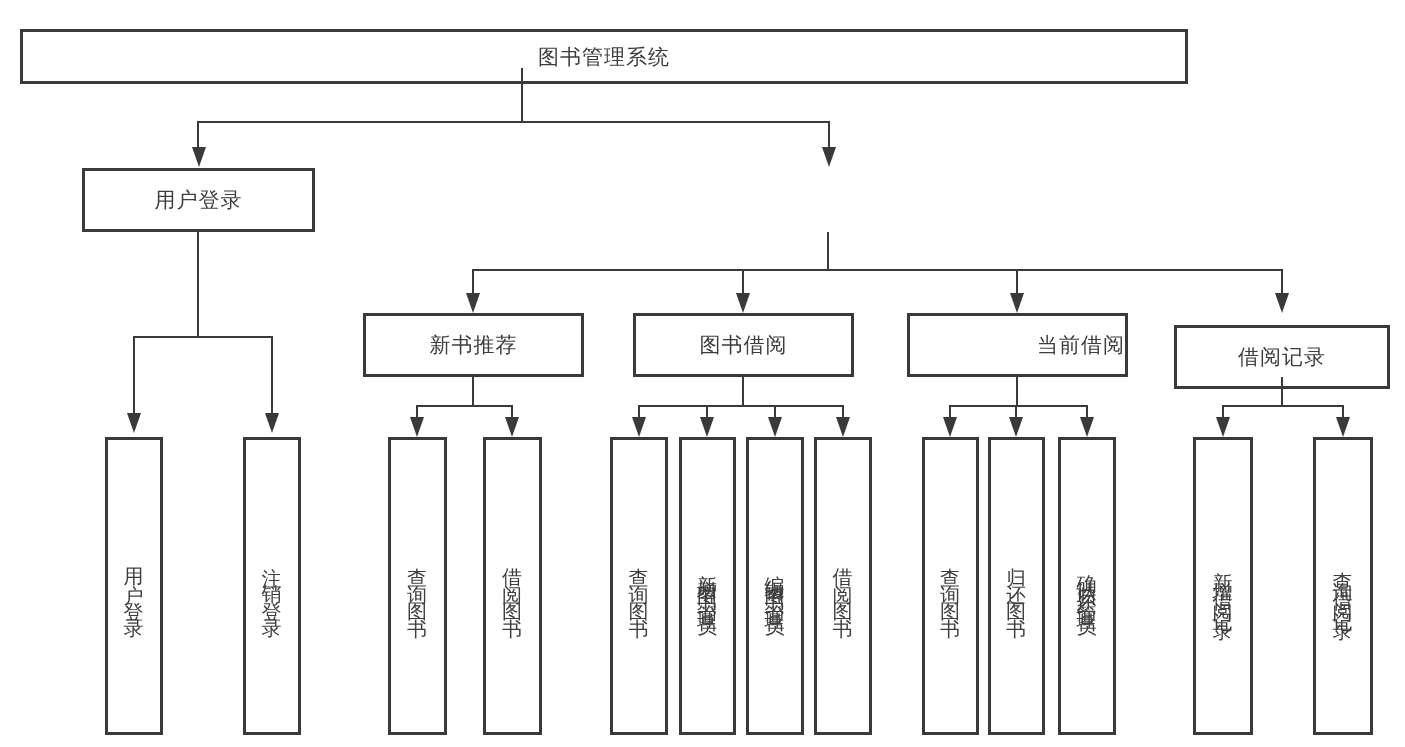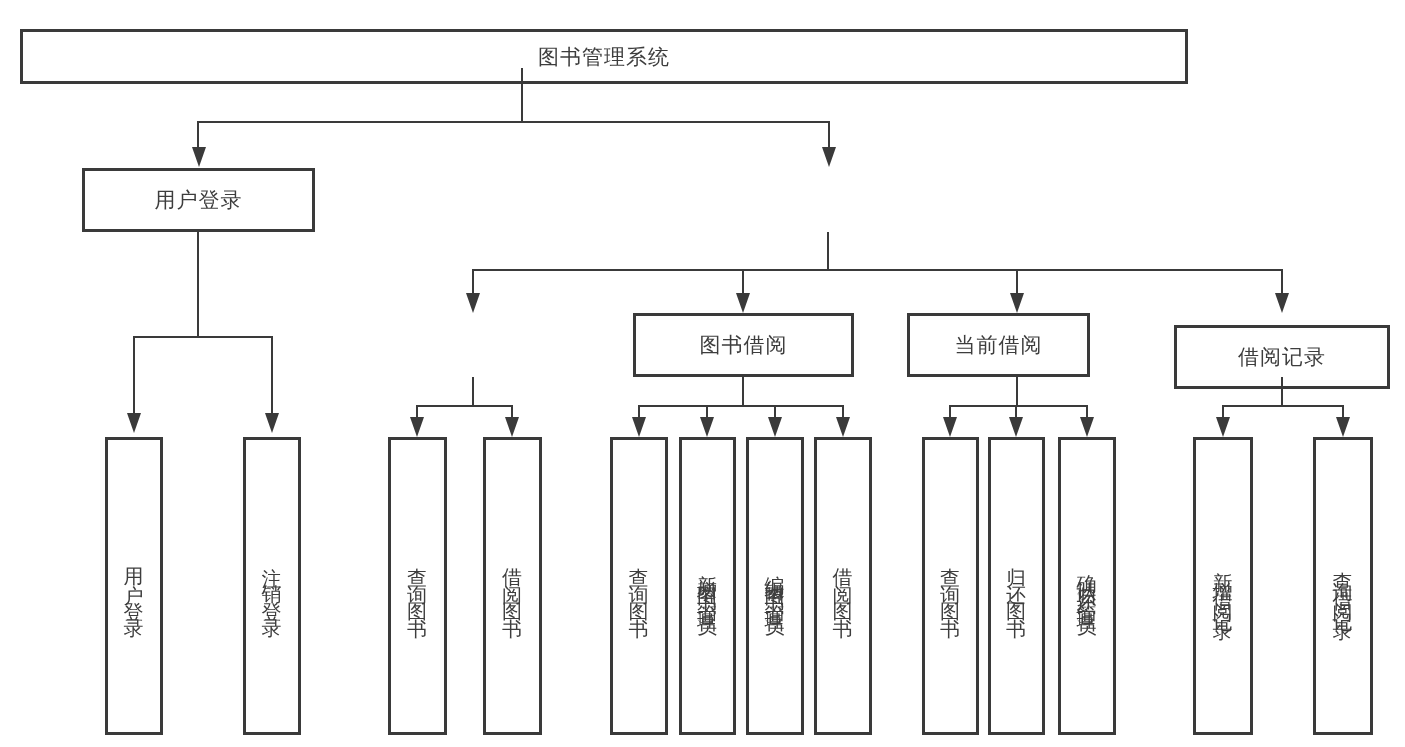--- a/index.html
+++ b/index.html
@@ -84,24 +84,27 @@
   <div class="hline" style="left:472px;top:269px;width:811px;"></div>
   <div class="vline" style="left:472px;top:269px;height:26px;"></div>
   <div class="arrowhead" style="left:466px;top:293px;"></div>
   <div class="vline" style="left:742px;top:269px;height:26px;"></div>
   <div class="arrowhead" style="left:736px;top:293px;"></div>
   <div class="vline" style="left:1016px;top:269px;height:26px;"></div>
   <div class="arrowhead" style="left:1010px;top:293px;"></div>
   <div class="vline" style="left:1281px;top:269px;height:26px;"></div>
   <div class="arrowhead" style="left:1275px;top:293px;"></div>
 
+  <div class="node hlabel" style="left:363px;top:313px;width:221px;height:64px;">
+    <span>新书推荐</span>
+  </div>
   <div class="node hlabel" style="left:633px;top:313px;width:221px;height:64px;text-align:center;">
     <span>图书借阅</span>
   </div>
-  <div class="node hlabel" style="left:907px;top:313px;width:183px;height:64px;">
+  <div class="node hlabel" style="left:907px;top:313px;width:221px;height:64px;justify-content:flex-end;">
     <span>当前借阅</span>
   </div>
   <div class="node hlabel" style="left:1174px;top:313px;width:216px;height:64px;margin-top:12px;">
     <span>借阅记录</span>
   </div>
 
   <div class="vline" style="left:472px;top:377px;height:29px;"></div>
   <div class="hline" style="left:416px;top:405px;width:97px;"></div>
   <div class="vline" style="left:416px;top:405px;height:14px;"></div>
   <div class="arrowhead" style="left:410px;top:417px;"></div>

